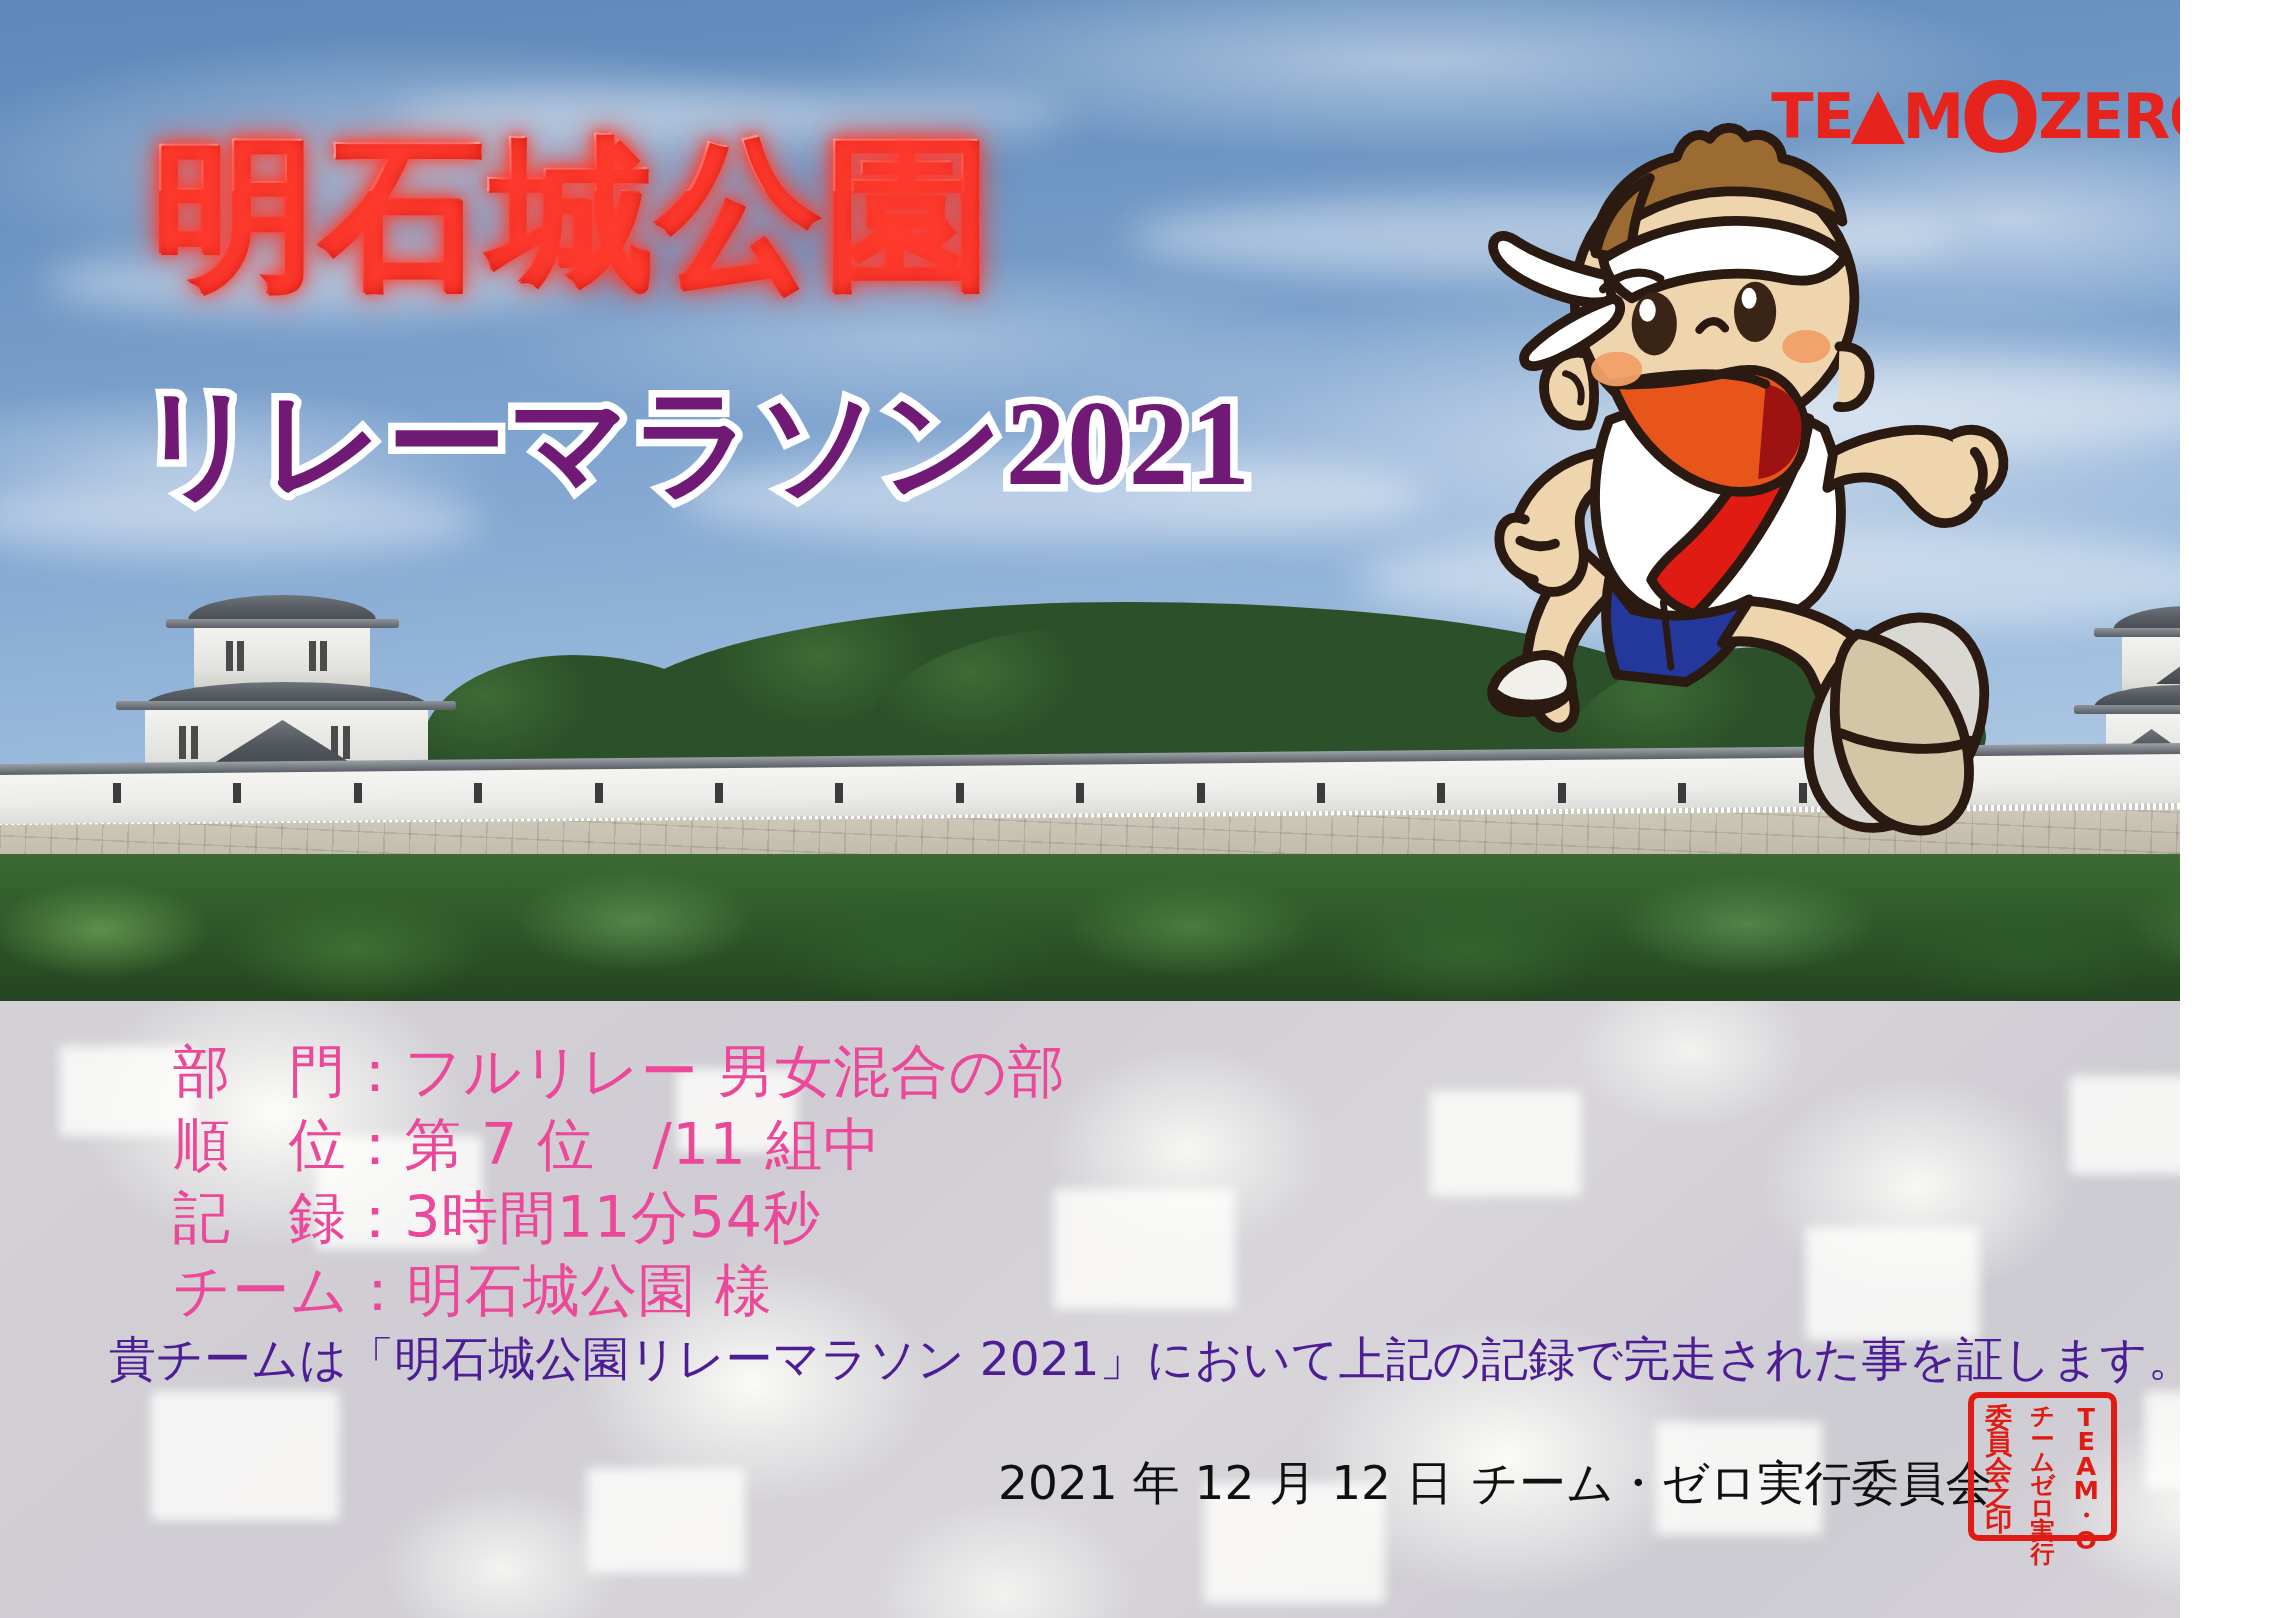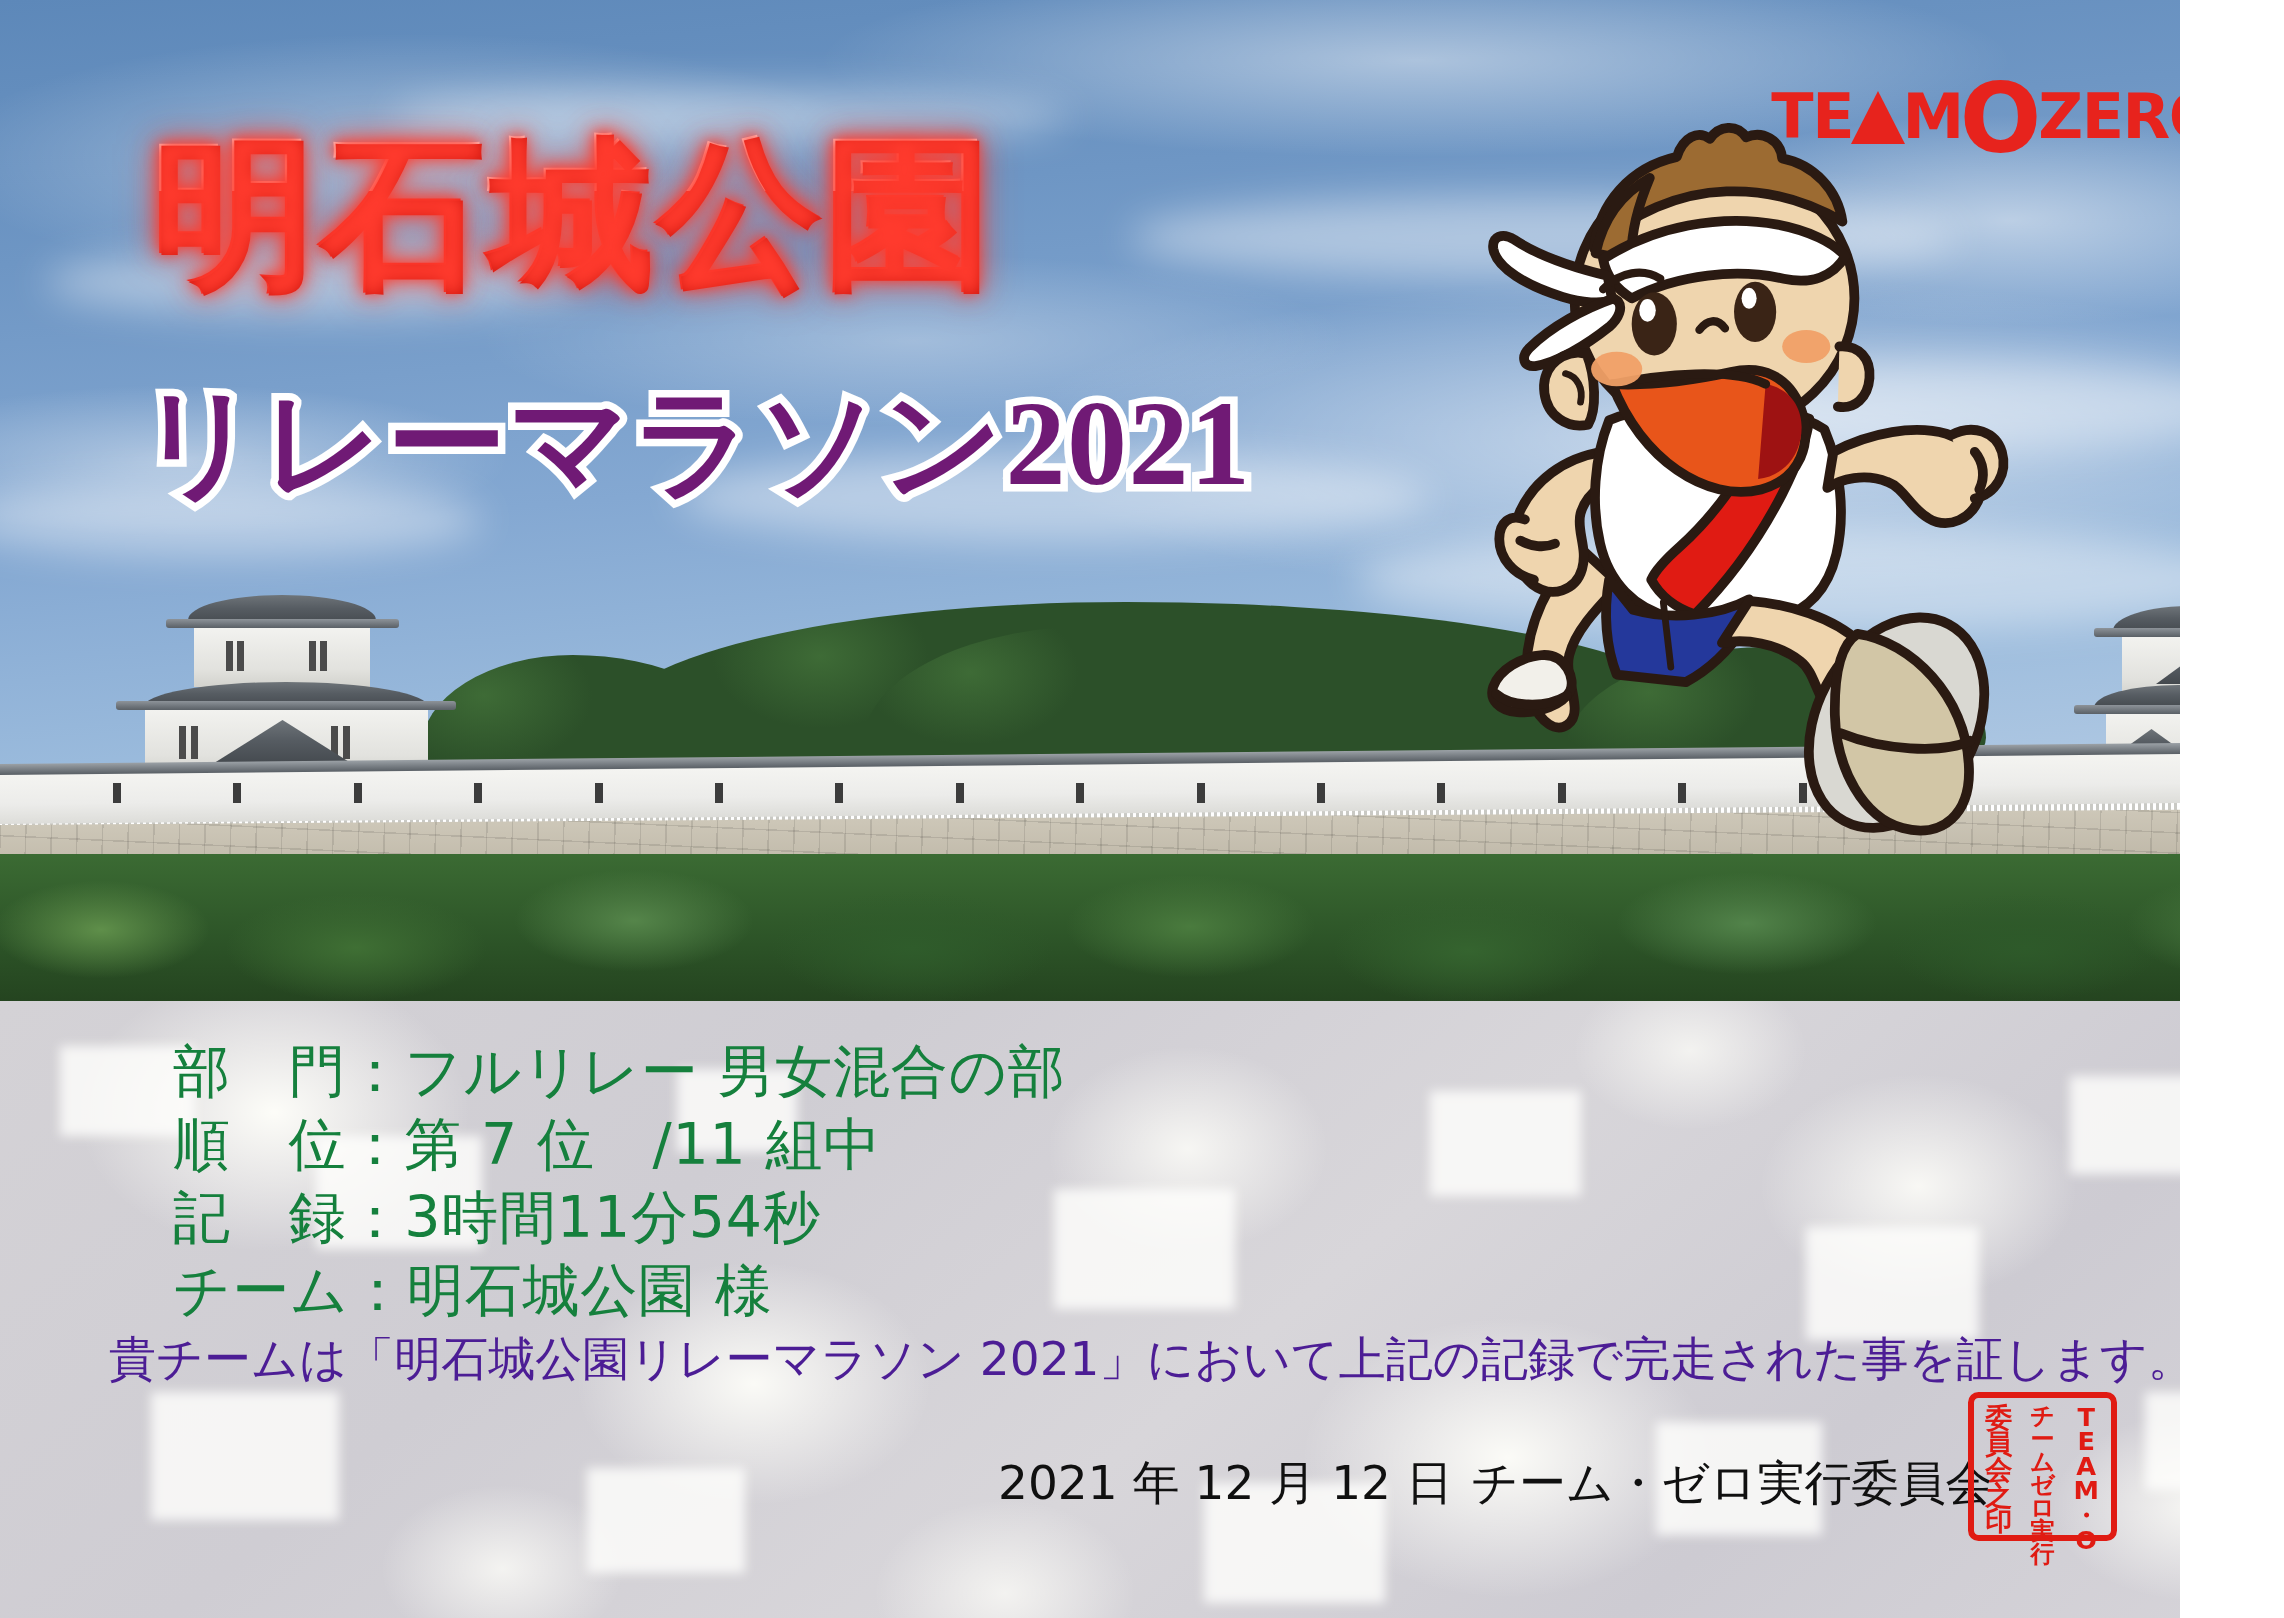--- a/index.html
+++ b/index.html
@@ -188,21 +188,21 @@
   }
   .speck {
     position:absolute; background:rgba(255,255,252,.8);
     filter:blur(5.3px);
   }
   #text-panel-inner { position:relative; z-index:3; }
 
   .detail-line {
     position:absolute;
     font-family:"DejaVu Sans","Liberation Sans",sans-serif;
-    font-size:57px; color:#15803d; white-space:pre; line-height:1;
+    font-size:57px; color:#ec4899; white-space:pre; line-height:1;
     letter-spacing:0.8px;
   }
   #line-category { left:173px; top:1043px; }
   #line-rank     { left:173px; top:1116px; }
   #line-record   { left:173px; top:1189px; }
   #line-team     { left:173px; top:1262px; }
 
   #statement {
     position:absolute; left:109px; top:1328px;
     font-family:"DejaVu Sans","Liberation Sans",sans-serif;

